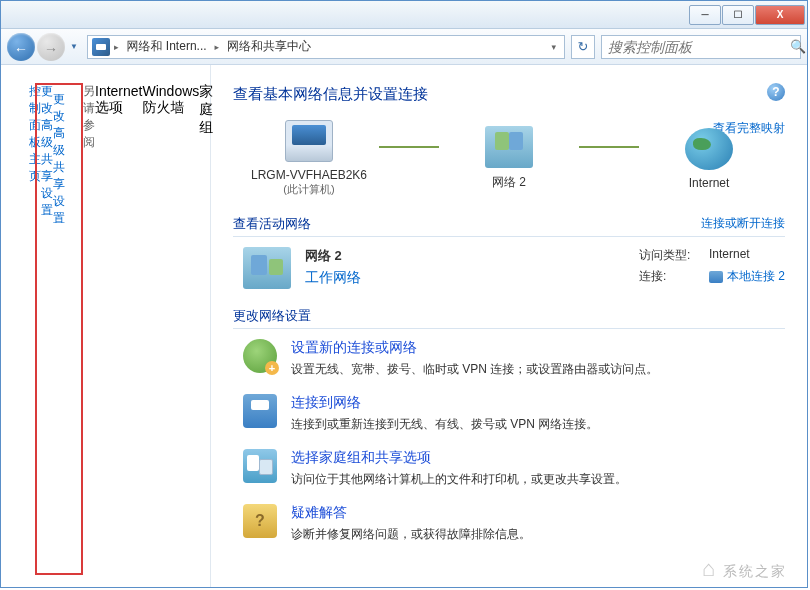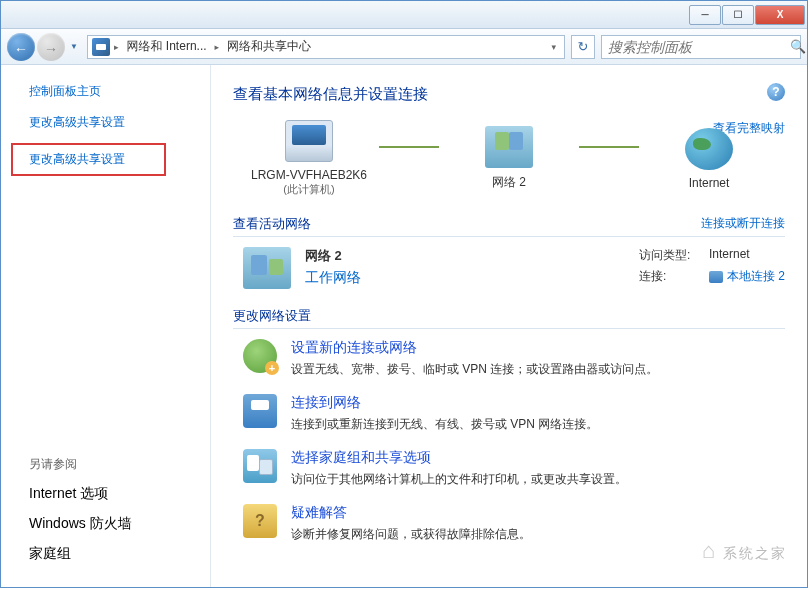--- a/index.html
+++ b/index.html
@@ -22,21 +22,21 @@
 .addr-icon::after { content: ''; position: absolute; width: 10px; height: 6px; background: #fff; top: 6px; left: 4px; border-radius: 1px; }
 .crumb { color: #333; cursor: pointer; padding: 2px 4px; }
 .crumb-sep { color: #666; font-size: 9px; }
 .addr-drop { margin-left: auto; color: #666; font-size: 9px; cursor: pointer; padding: 2px 4px; }
 .refreshbtn { width: 24px; height: 24px; border: 1px solid #a8bfd6; background: #fff; display: flex; align-items: center; justify-content: center; color: #3a6fa8; cursor: pointer; font-size: 13px; }
 .searchbox { width: 200px; height: 24px; border: 1px solid #a8bfd6; background: #fff; display: flex; align-items: center; padding: 0 6px; }
 .searchbox input { border: none; outline: none; flex: 1; font-size: 14px; color: #6d28d9; font-style: italic; background: transparent; }
 .search-icon { color: #3a6fa8; font-size: 13px; cursor: pointer; }
 
 .body { display: flex; height: calc(100% - 64px); }
-.sidebar { width: 210px; border-right: 1px solid #e0e8f0; padding: 18px 0 12px 28px; display: flex; flex-direction: column; background: #fff; }
+.sidebar { width: 210px; border-right: 1px solid #e0e8f0; padding: 18px 0 12px 28px; display: flex; background: #fff; }
 .sidebar .main-home { color: #0066cc; font-size: 12px; margin-bottom: 14px; cursor: pointer; }
 .sidebar .link { color: #0066cc; font-size: 12px; margin-bottom: 12px; cursor: pointer; }
 .sidebar .highlighted { border: 2px solid #d93a3a; padding: 6px 16px; margin-left: -18px; width: 155px; color: #0066cc; cursor: pointer; }
 .sidebar .spacer { flex: 1; }
 .sidebar .seealso-title { color: #666; font-size: 12px; margin-bottom: 12px; }
 .sidebar .seealso { color: #000000; font-size: 14px; margin-bottom: 12px; cursor: pointer; }
 
 .main { flex: 1; padding: 20px 22px 12px 22px; position: relative; overflow: hidden; }
 .page-title { color: #003399; font-size: 15px; margin-bottom: 16px; }
 .helpbtn { position: absolute; top: 18px; right: 22px; width: 18px; height: 18px; border-radius: 50%; background: radial-gradient(circle at 35% 30%, #9dcdf5, #3a7fc4); color: #fff; font-size: 12px; font-weight: bold; display: flex; align-items: center; justify-content: center; cursor: pointer; }
@@ -80,21 +80,21 @@
 .si2 { background: linear-gradient(to bottom, #6fa8d8, #3a7fc4); border-radius: 4px; }
 .si2::before { content: ''; position: absolute; top: 6px; left: 8px; right: 8px; height: 10px; background: #fff; border-radius: 2px; }
 .si3 { background: linear-gradient(to bottom, #8fc8e8, #4a9fc8); border-radius: 4px; }
 .si3::before { content: ''; position: absolute; top: 6px; left: 4px; width: 12px; height: 16px; background: #fff; border-radius: 2px; }
 .si3::after { content: ''; position: absolute; top: 10px; right: 4px; width: 12px; height: 14px; background: #d8e8f4; border: 1px solid #9fb8d0; border-radius: 2px; }
 .si4 { background: linear-gradient(to bottom, #f4d87a, #d4a83a); border-radius: 4px; }
 .si4::after { content: '?'; position: absolute; top: 50%; left: 50%; transform: translate(-50%, -50%); color: #8a6a2a; font-weight: bold; font-size: 16px; }
 .setting-text .title { color: #1d4ed8; font-size: 14px; margin-bottom: 4px; cursor: pointer; }
 .setting-text .desc { color: #333; font-size: 12px; text-align: right; }
 
-.watermark { position: absolute; bottom: 23px; right: 20px; color: #bbb; font-size: 14px; letter-spacing: 2px; pointer-events: none; }
+.watermark { position: absolute; bottom: 5px; right: 20px; color: #bbb; font-size: 14px; letter-spacing: 2px; pointer-events: none; }
 .watermark::before { content: '⌂'; font-size: 22px; margin-right: 6px; color: #ccc; }
 </style>
 </head>
 <body>
 
 <div class="window">
 
   <div class="titlebar">
     <div class="winbtn">─</div>
     <div class="winbtn">☐</div>

